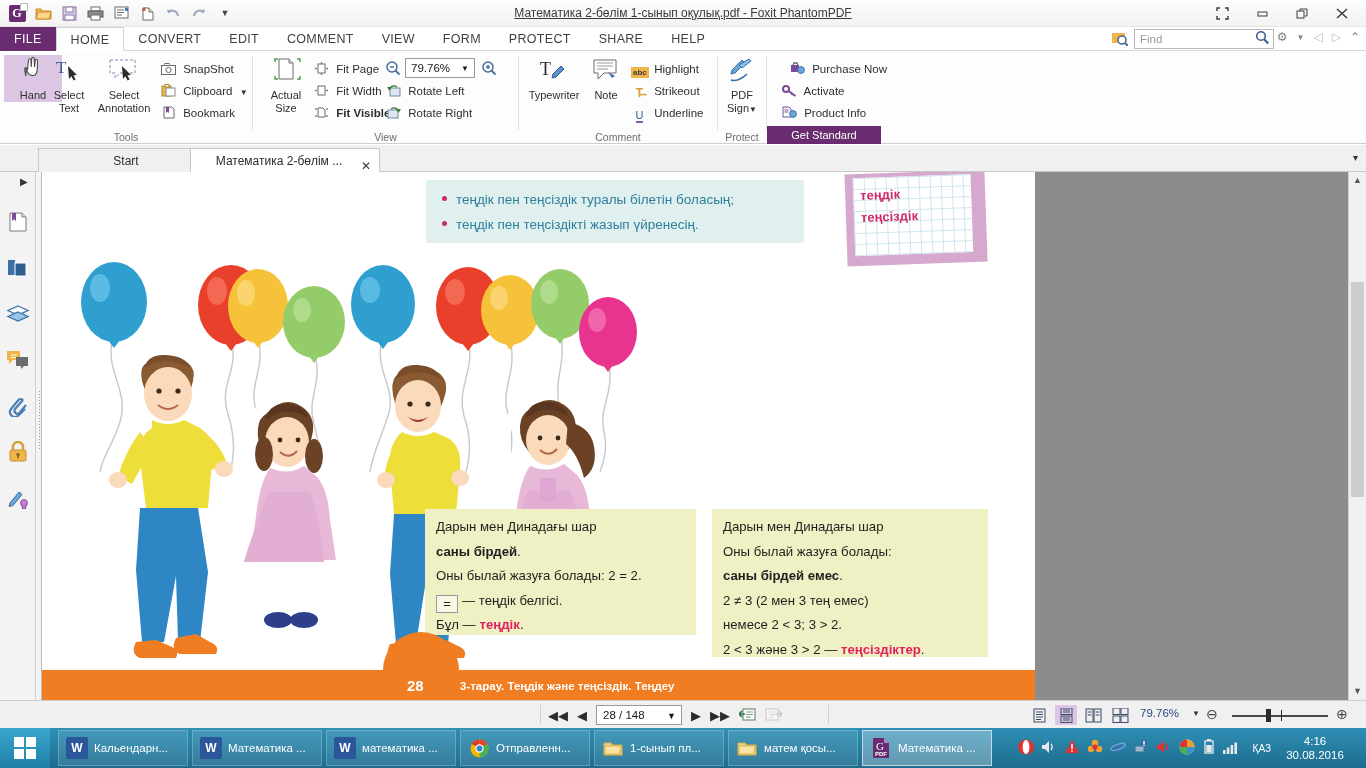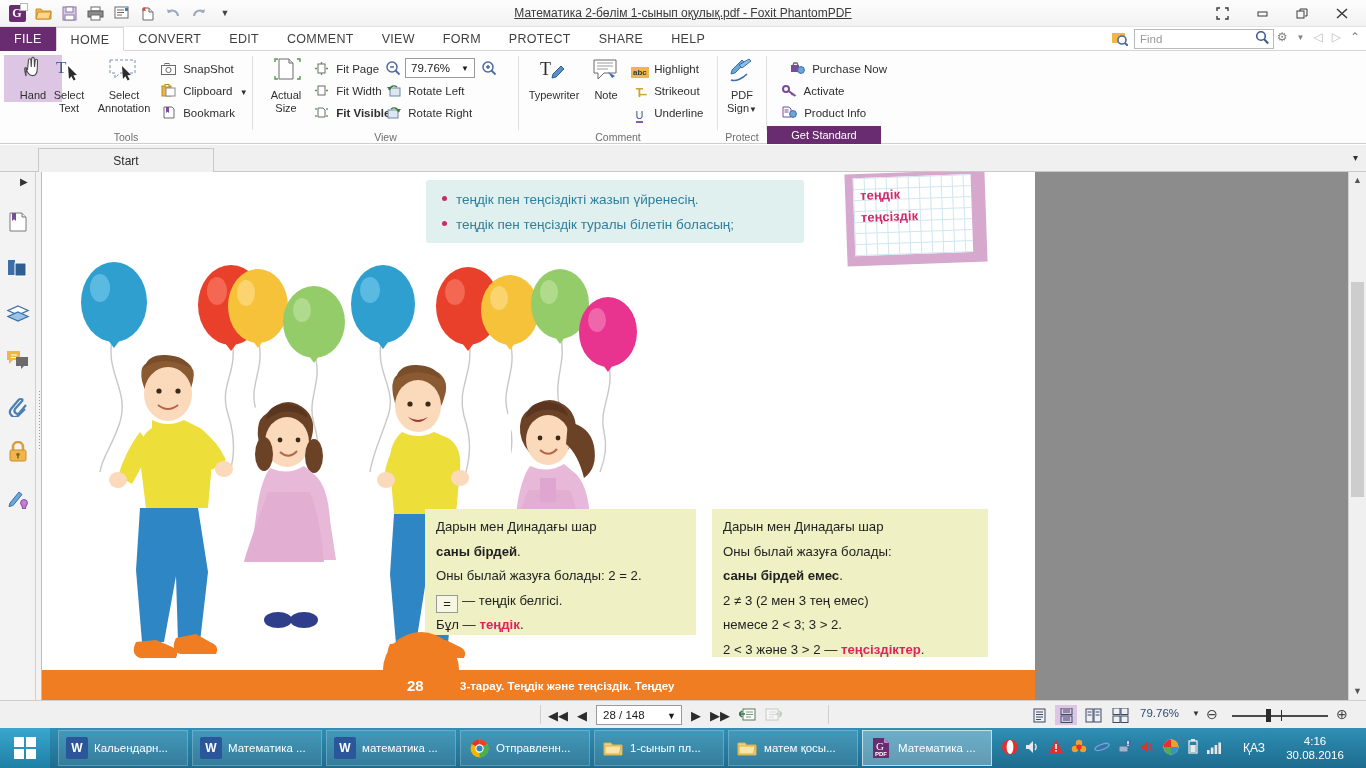--- a/index.html
+++ b/index.html
@@ -219,21 +219,21 @@
     position: absolute; top: 2px; height: 36px; background: rgba(255,255,255,0.10);
     border: 1px solid rgba(255,255,255,0.22);
     display: flex; align-items: center; gap: 6px; padding: 0 7px;
     font-size: 11.5px; color: #fff; overflow: hidden; white-space: nowrap;
   }
   .tbtn.active { background: rgba(255,255,255,0.30); border-color: rgba(255,255,255,0.6);}
   .tic { width: 22px; height: 22px; flex: 0 0 22px; display:flex; align-items:center; justify-content:center; font-size: 15px;}
   .wordic { background: #2b579a; color:#fff; font-weight:bold; font-size:12px; border-radius:2px; }
   .tray { position: absolute; right: 0; top: 0; height: 40px; display: flex; align-items: center; gap: 7px; padding-right: 8px;}
   .tray-ico { font-size: 14px; }
-  .tray-lang { font-size: 12px; color: #fff; margin: 0 12px; }
+  .tray-lang { font-size: 10px; color: #fff; margin: 0 6px; }
   .clock { text-align: center; color: #fff; font-size: 11.5px; line-height: 14px; min-width: 62px;}
 </style>
 </head>
 <body>
 
 <div class="titlebar">
   <div class="qat">
     <div class="qat-btn">
         <span class="logo-sq">G</span>
       </div>
@@ -558,20 +558,24 @@
       <span>Product Info</span>
     </div>
     <div class="getstd" style="left:0px; bottom:0px;">Get Standard</div>
   </div>
 </div>
 
 <div class="doctabs">
   <div class="dtab inactive" style="left:38px; width:176px; transform:skewX(0deg);">
     <span>Start</span>
   </div>
+  <div class="dtab" style="left:190px; width:190px;">
+    <span style="position:relative;left:-6px;">Математика 2-бөлім ...</span>
+    <span class="dtab-close">✕</span>
+  </div>
   <div class="dtabs-caret">▾</div>
 </div>
 
 <div class="leftpanel">
   <div class="lp-arrow">▶</div>
   <div class="lp-icon" style="top:38px;">
     <svg width="22" height="22">
         <path d="M3 2h12l4 4v14H3z" fill="#fff" stroke="#7a7a7a"></path>
         <path d="M15 2v4h4" fill="#e8e8e8" stroke="#7a7a7a"></path>
         <path d="M5 2h4v8l-2-1.8L5 10z" fill="#7a4a9b"></path>
@@ -619,22 +623,22 @@
   </div>
 </div>
 <div class="lp-split"></div>
 <div class="lp-grip"></div>
 
 <div class="docarea">
   <div class="page">
 
     <div class="cyan-box">
       <div class="bullets">
+        <div class="bline"><span class="bdot"></span><span>теңдік пен теңсіздік туралы білетін боласың;</span></div>
         <div class="bline"><span class="bdot"></span><span>теңдік пен теңсіздікті жазып үйренесің.</span></div>
-        <div class="bline"><span class="bdot"></span><span>теңдік пен теңсіздік туралы білетін боласың;</span></div>
       </div>
     </div>
 
     <div class="note-card">
       <div class="note-inner">
         <div class="note-word" style="top:10px;">теңдік</div>
         <div class="note-word" style="top:32px;">теңсіздік</div>
       </div>
     </div>
 

